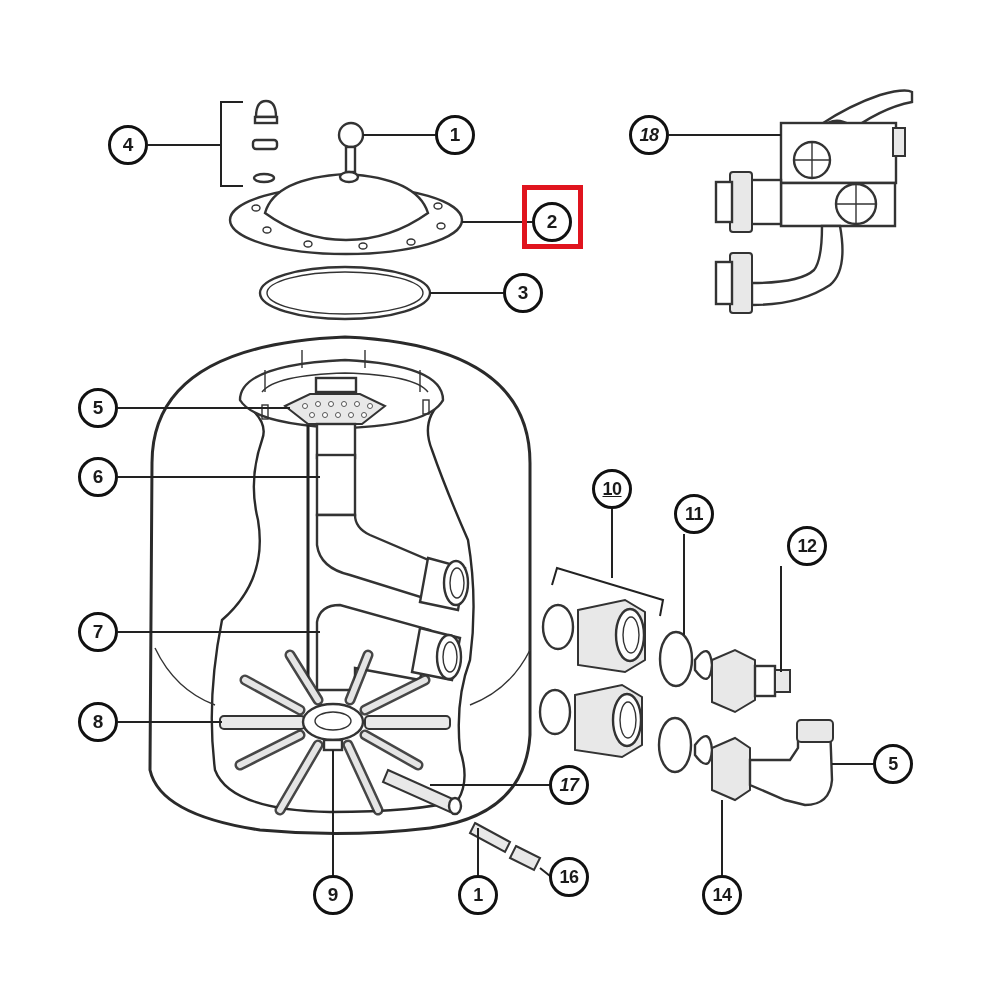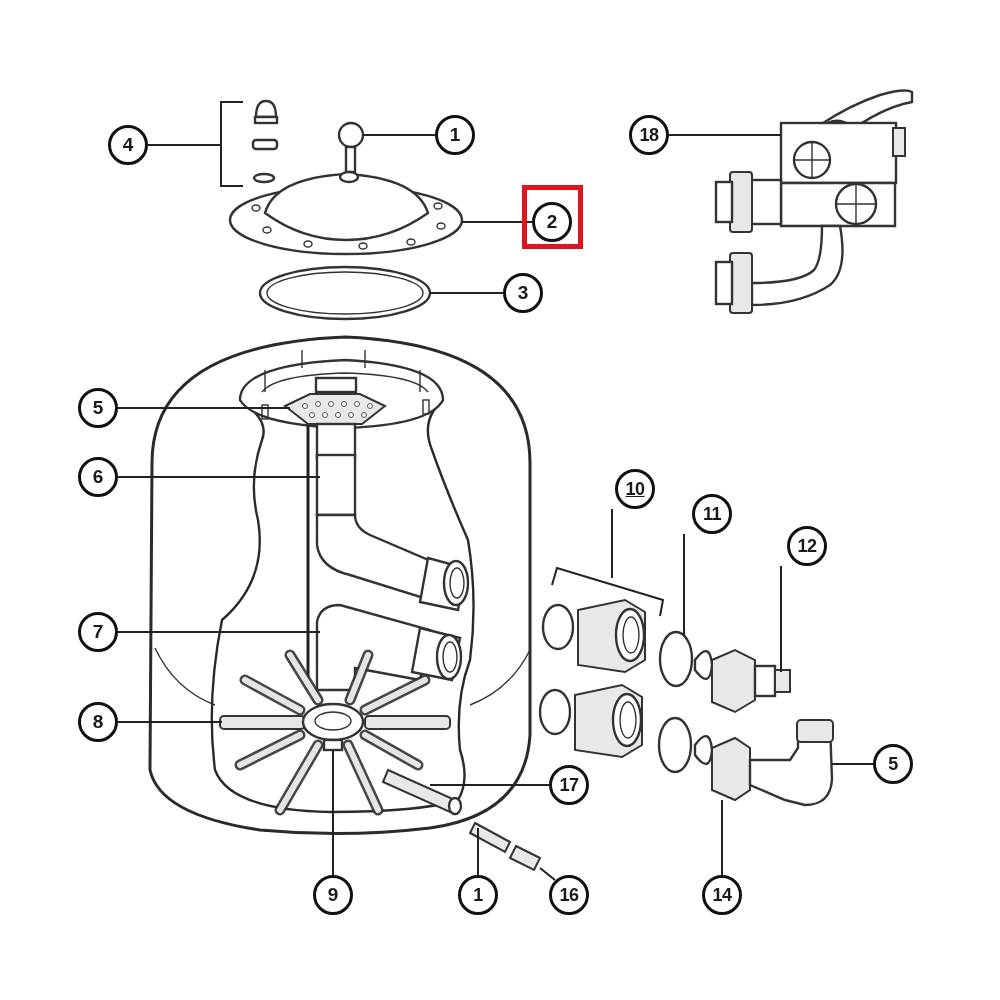--- a/index.html
+++ b/index.html
@@ -226,21 +226,21 @@
 
 <div class="callout" style="left:455px; top:135px;">1</div>
 <div class="callout" style="left:552px; top:222px;">2</div>
 <div class="callout" style="left:523px; top:293px;">3</div>
 <div class="callout" style="left:128px; top:145px;">4</div>
 <div class="callout" style="left:98px; top:408px;">5</div>
 <div class="callout" style="left:98px; top:477px;">6</div>
 <div class="callout" style="left:98px; top:632px;">7</div>
 <div class="callout" style="left:98px; top:722px;">8</div>
 <div class="callout" style="left:333px; top:895px;">9</div>
-<div class="callout two" style="left:635px; top:489px;text-decoration:underline;">10</div>
-<div class="callout two" style="left:712px; top:514px;text-align:center;">11</div>
+<div class="callout two" style="left:612px; top:489px;text-decoration:underline;">10</div>
+<div class="callout two" style="left:694px; top:514px;text-align:center;">11</div>
 <div class="callout two" style="left:807px; top:546px;">12</div>
 <div class="callout two" style="left:893px; top:764px;">5</div>
 <div class="callout two" style="left:722px; top:895px;text-align:center;">14</div>
 <div class="callout two" style="left:478px; top:895px;">1</div>
-<div class="callout two" style="left:569px; top:895px;">16</div>
-<div class="callout two" style="left:569px; top:785px;">17</div>
-<div class="callout two" style="left:649px; top:135px;">18</div>
+<div class="callout two" style="left:569px; top:877px;">16</div>
+<div class="callout two" style="left:569px; top:785px;font-style:italic;">17</div>
+<div class="callout two" style="left:649px; top:135px;font-style:italic;">18</div>
 
 </body></html>

